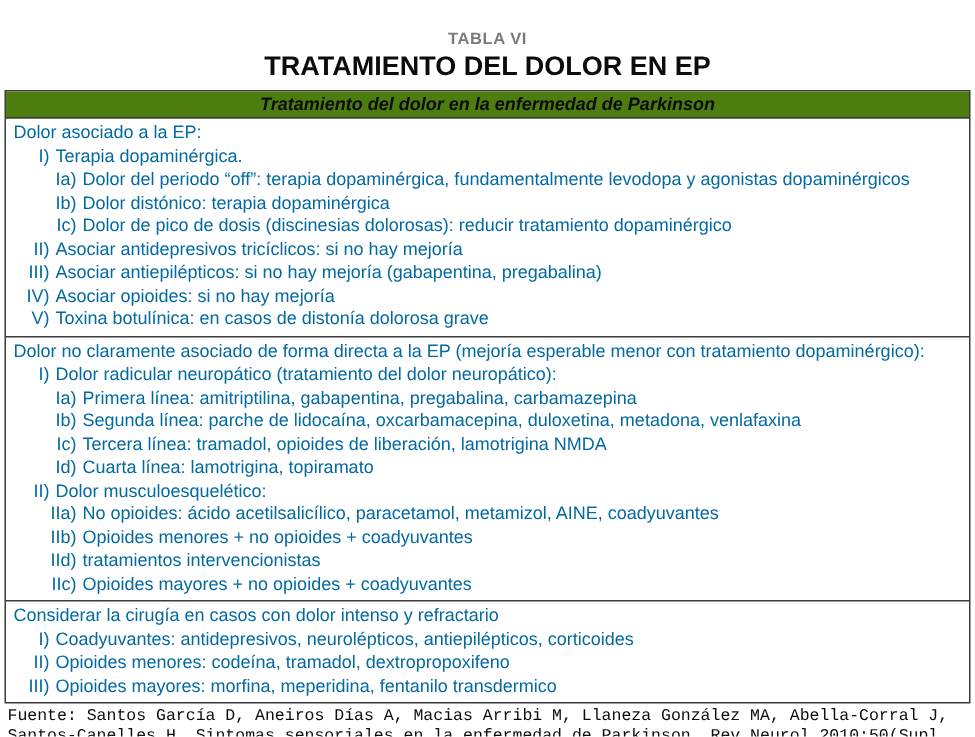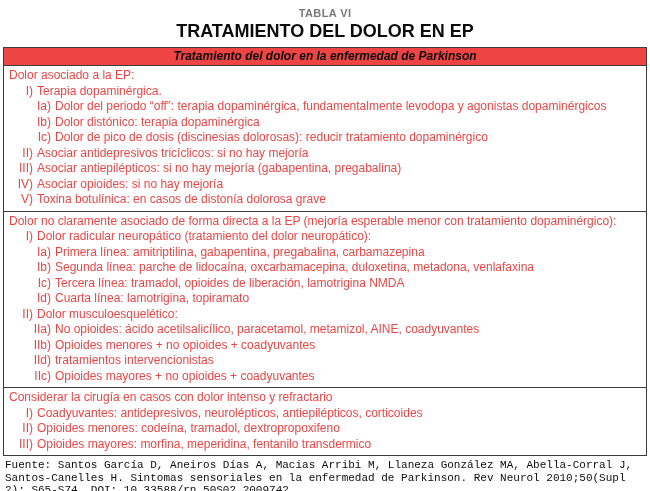--- a/index.html
+++ b/index.html
@@ -2,40 +2,40 @@
 <html><head>
 <meta charset="utf-8">
 <style>
   * { margin:0; padding:0; box-sizing:border-box; }
   html,body { background:#ffffff; }
   body {
     width:650px; height:491px;
     font-family:"Liberation Sans", sans-serif;
     color:#000; overflow:hidden;
   }
-  .titles { text-align:center; padding-top:7px; }
+  .titles { text-align:center; padding-top:20px; }
   .table-label {
     font-size:11px; font-weight:bold; color:#7a7a7a; letter-spacing:0.4px;
   }
   .page-title {
     font-size:18px; font-weight:bold; color:#0c0c0c; margin-top:2px;
   }
   .table {
     margin:5px 3px 2px 3px;
     border:1px solid #3c3c3c;
   }
   .table-header {
-    background:#ef4444;
+    background:#4d7c0f;
     border-bottom:1px solid #3c3c3c;
     font-size:12px; font-weight:bold; font-style:italic;
     text-align:center; padding:1px 0 2px 0; color:#0c0c0c;
   }
   .section { padding:2px 4px 3px 5px; border-top:1px solid #3c3c3c; }
   .section:first-child { border-top:none; }
-  .line { display:flex; font-size:12px; line-height:15.5px; color:#ef4444; }
+  .line { display:flex; font-size:12px; line-height:15.5px; color:#0369a1; }
   .prefix { flex:0 0 auto; text-align:right; margin-right:4px; white-space:pre; }
   .indent-0 .prefix { width:0; margin-right:0; }
   .indent-1 .prefix { width:24px; }
   .indent-2 .prefix { width:27px; margin-left:15px; }
   .text { flex:1 1 auto; }
   .footer {
     margin:3px 6px 0 5px;
     font-size:11px; line-height:12.5px; color:#0c0c0c;font-family:Liberation Mono, monospace;
   }
 </style>

